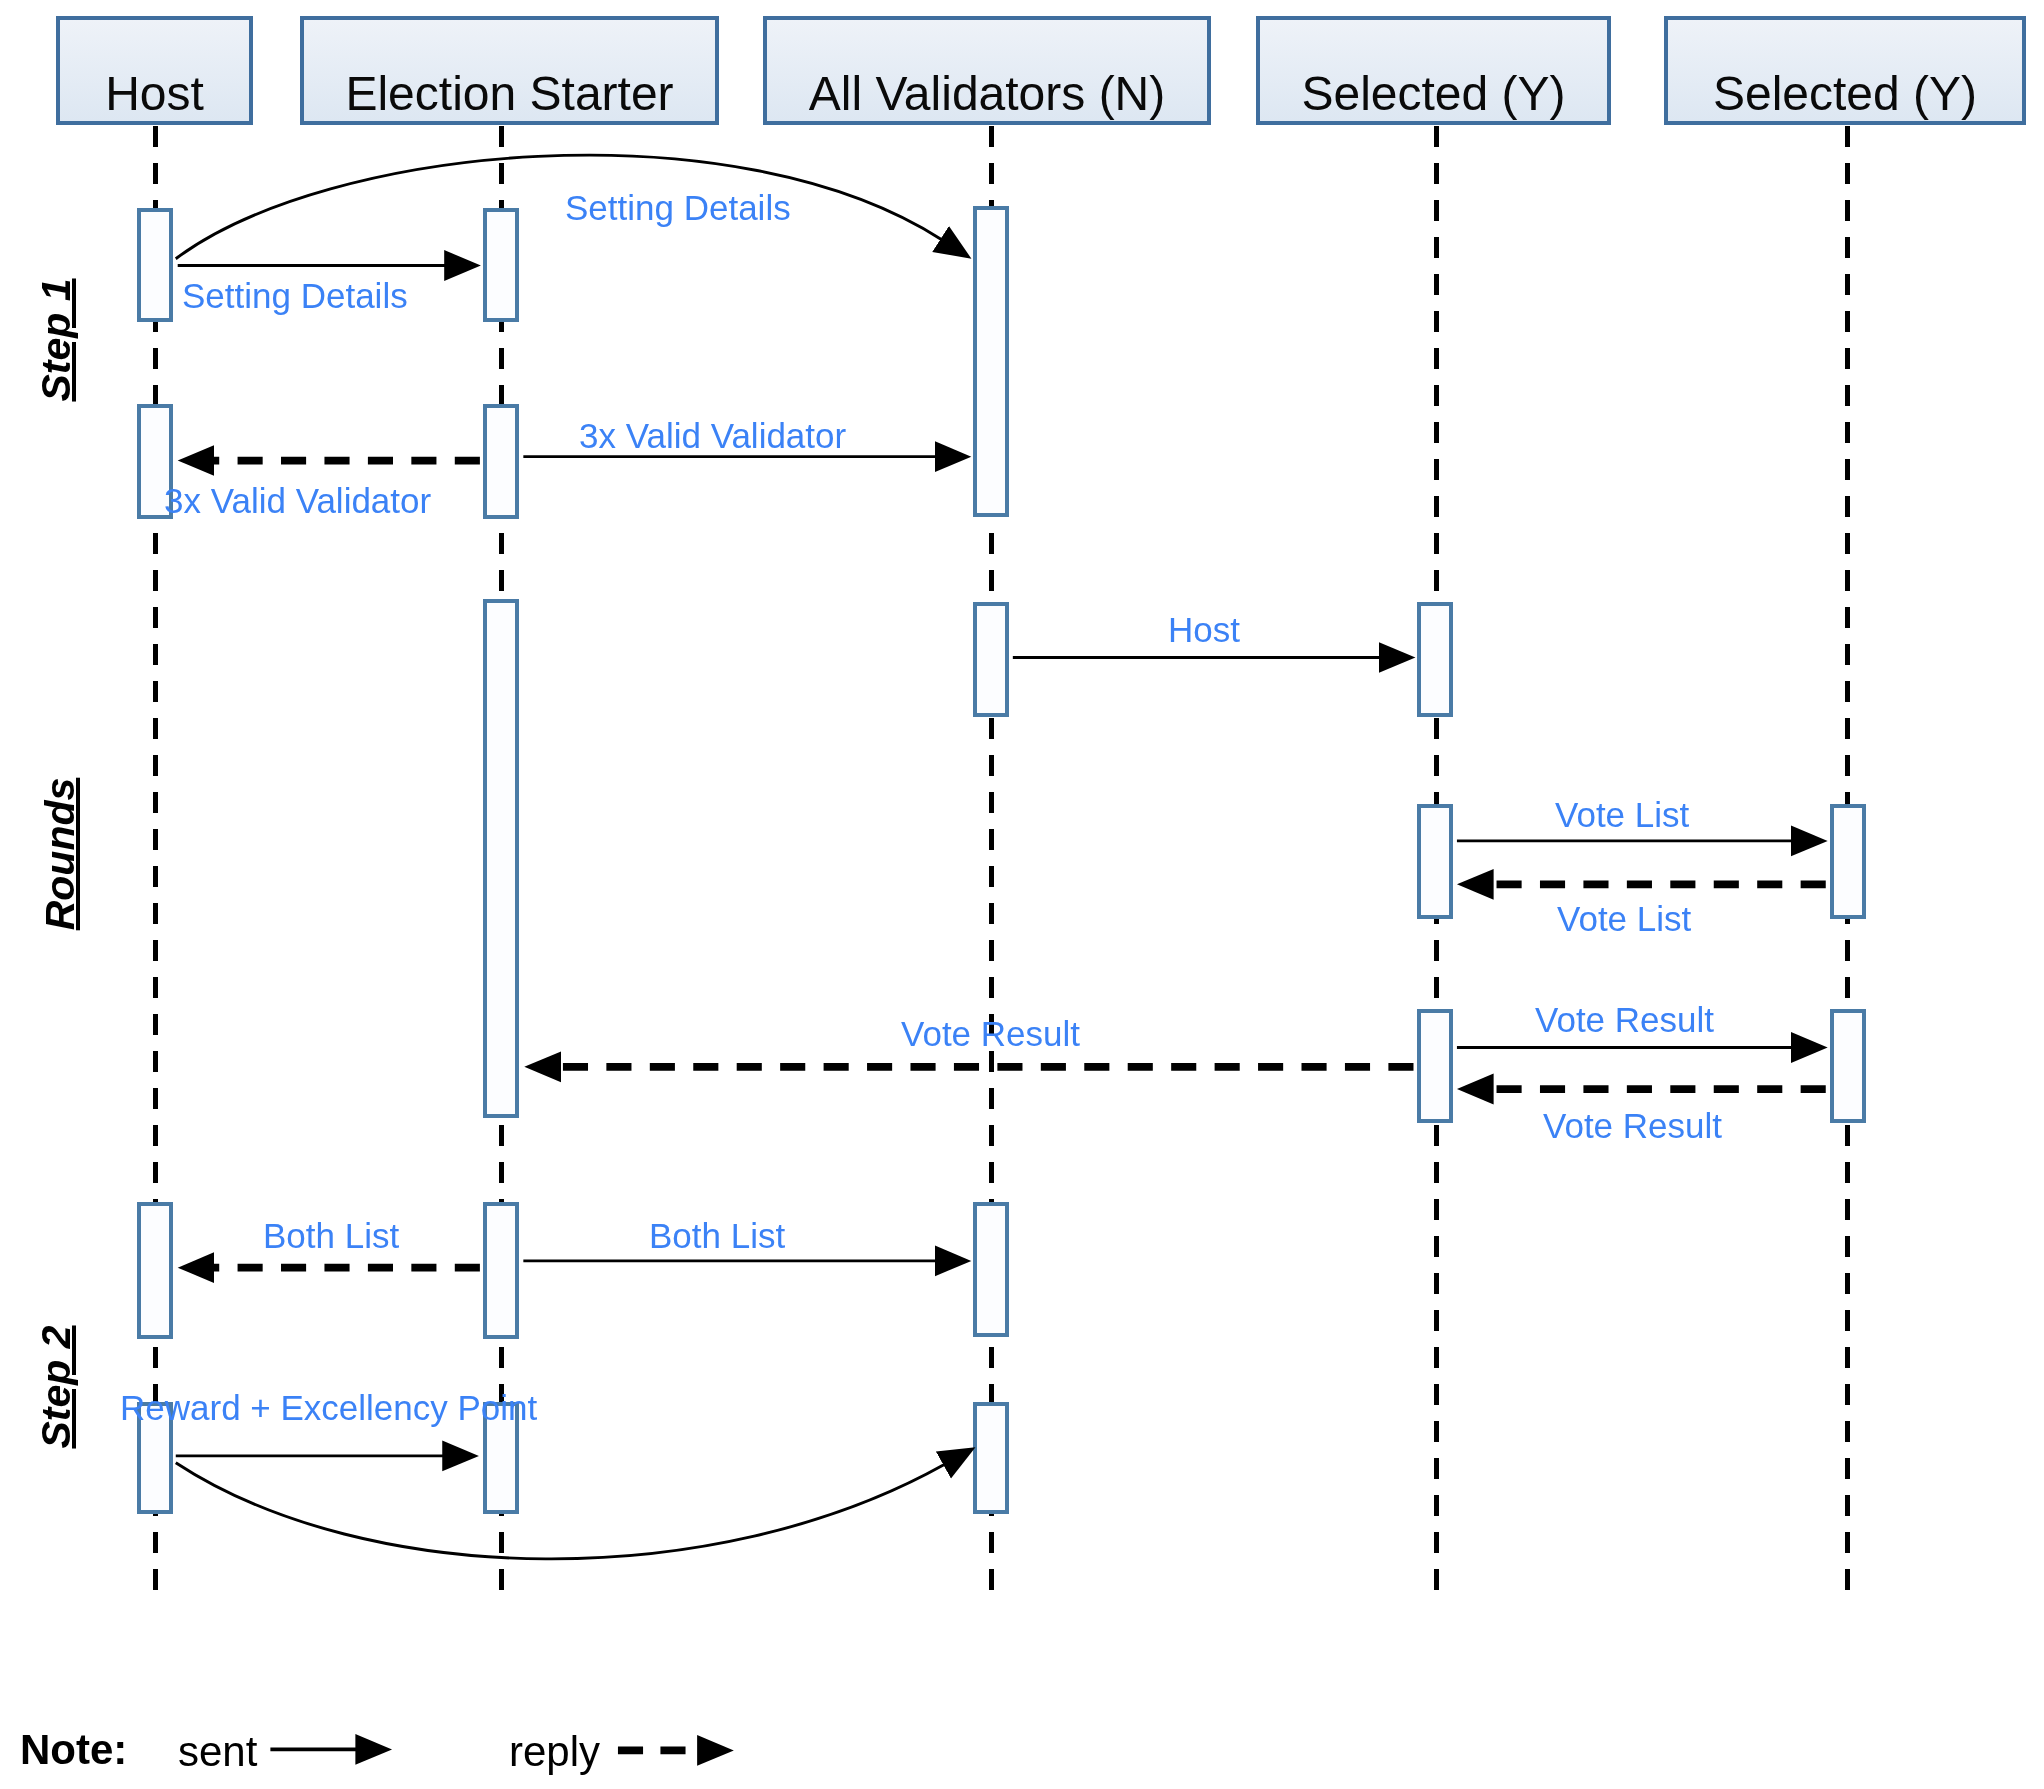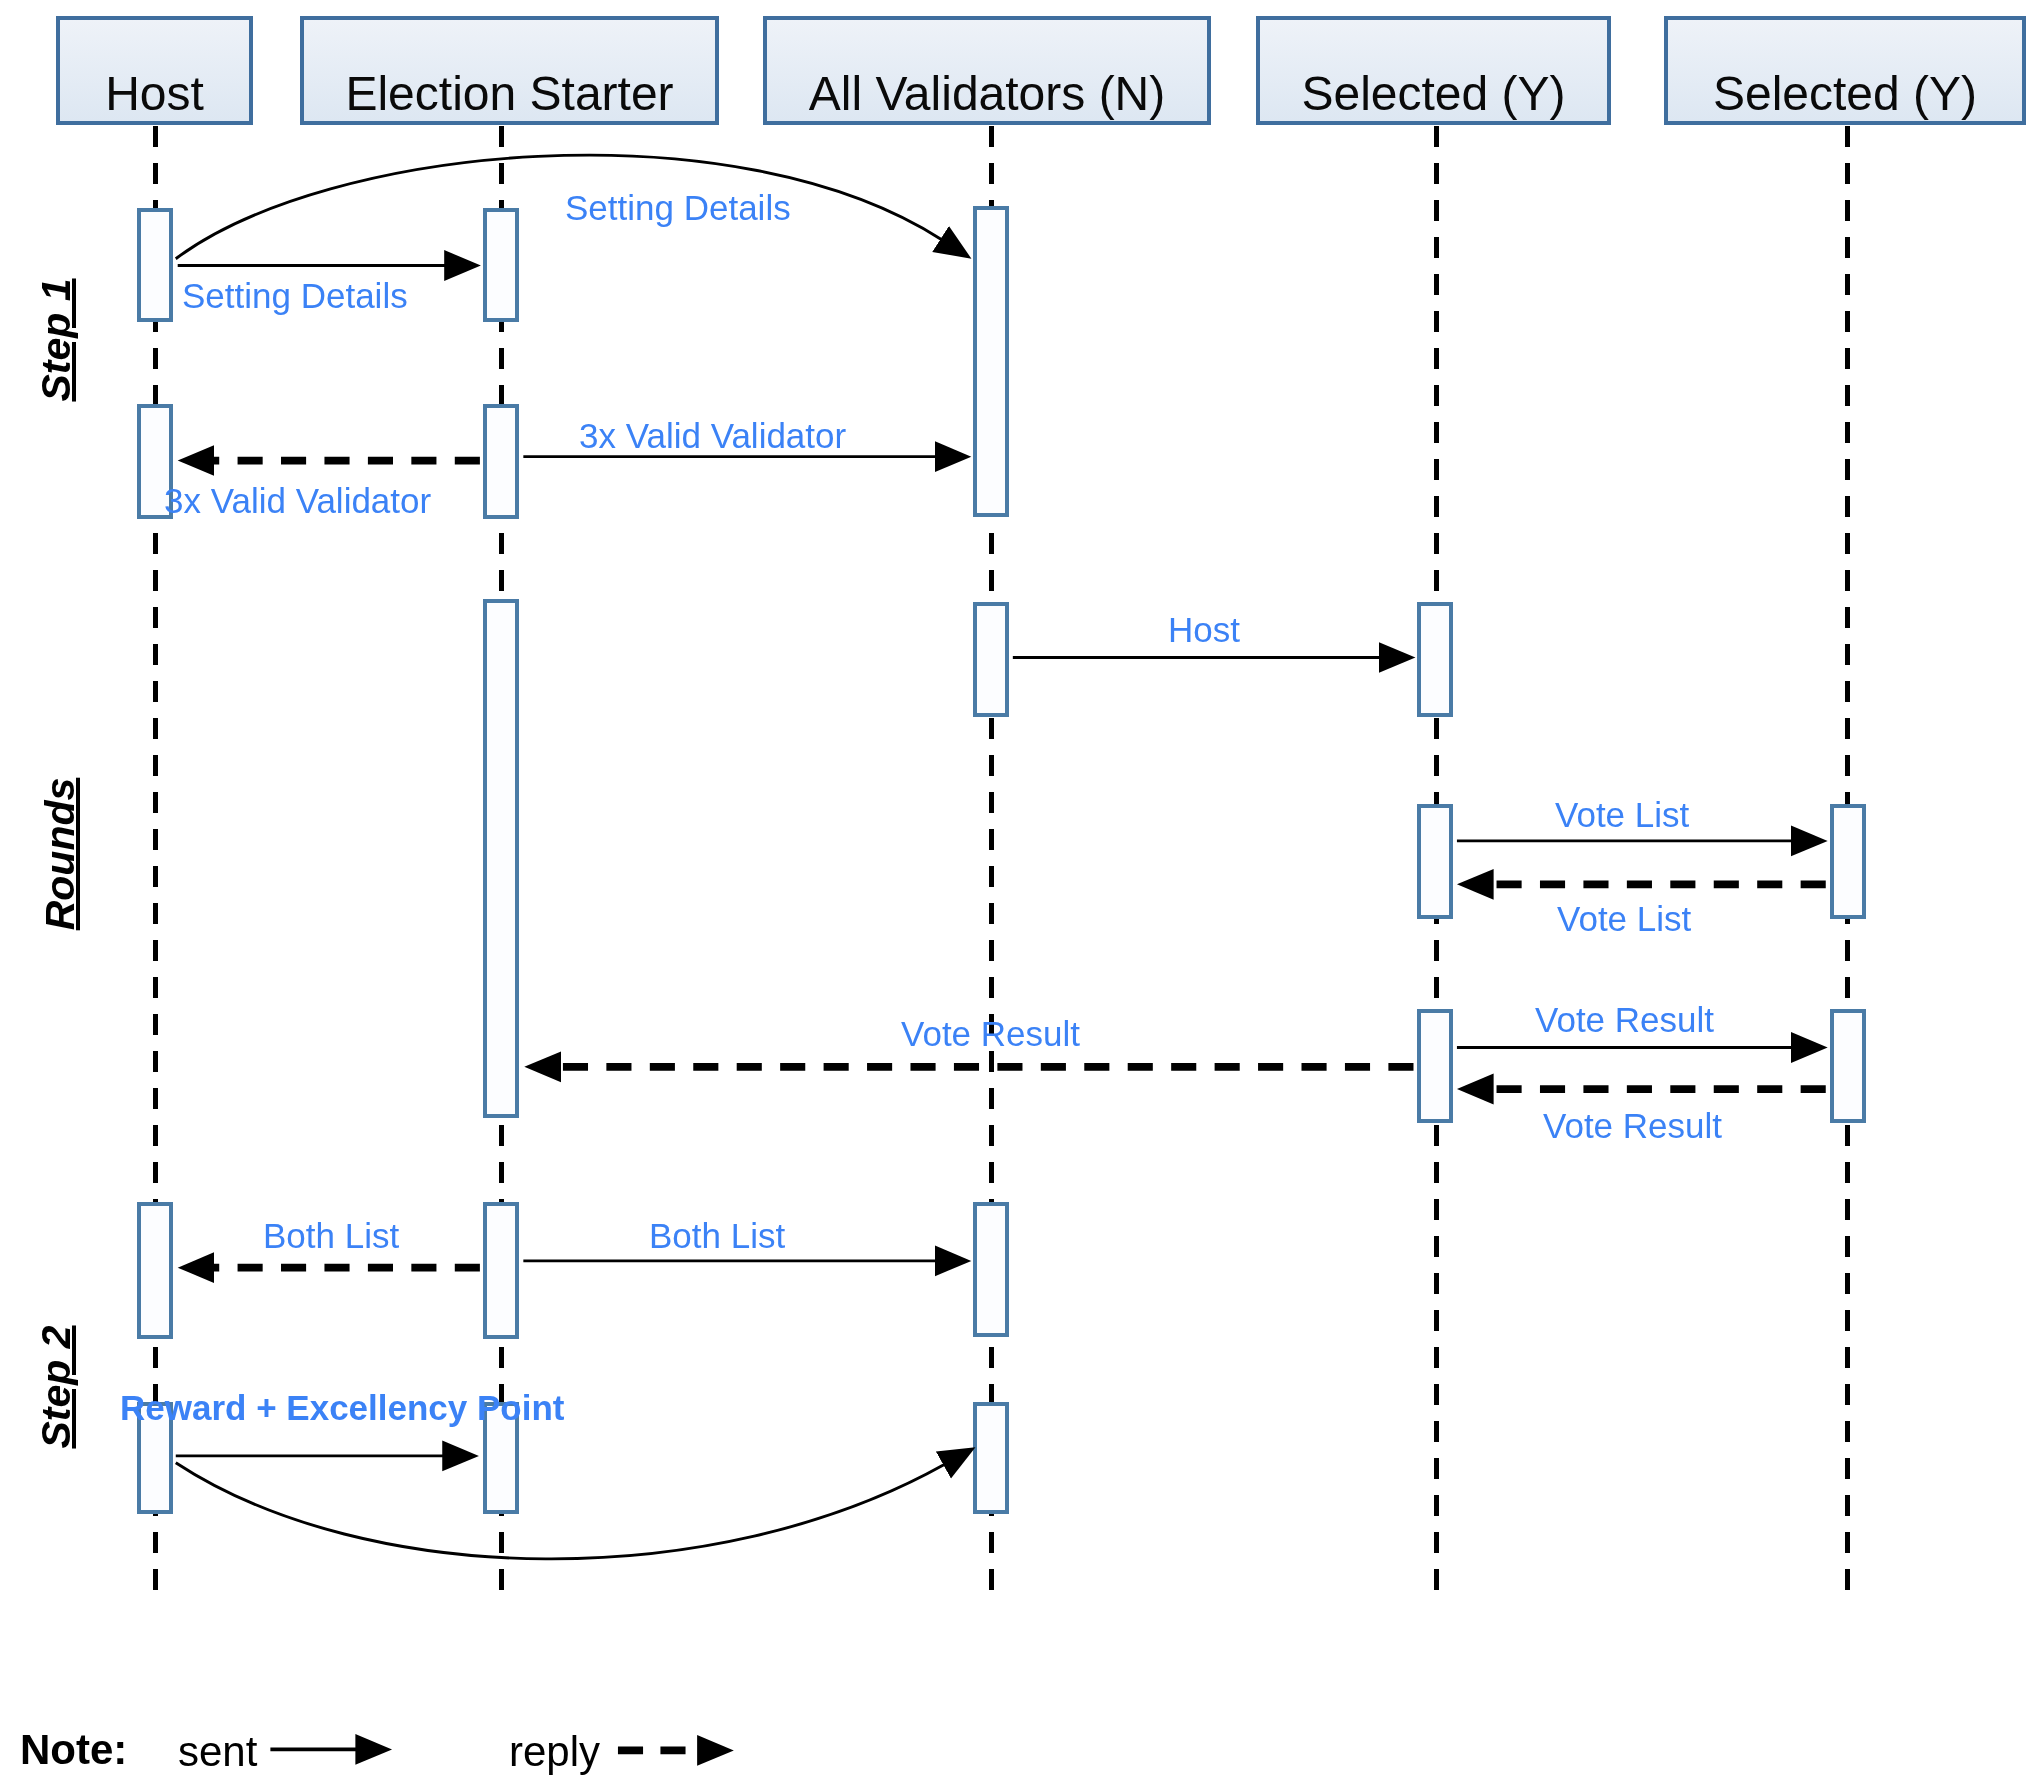--- a/index.html
+++ b/index.html
@@ -142,21 +142,21 @@
   <div class="msg" style="left:579px;top:416px;">3x Valid Validator</div>
   <div class="msg" style="left:164px;top:481px;">3x Valid Validator</div>
   <div class="msg" style="left:1168px;top:610px;">Host</div>
   <div class="msg" style="left:1555px;top:795px;">Vote List</div>
   <div class="msg" style="left:1557px;top:899px;">Vote List</div>
   <div class="msg" style="left:1535px;top:1000px;">Vote Result</div>
   <div class="msg" style="left:1543px;top:1106px;">Vote Result</div>
   <div class="msg" style="left:901px;top:1014px;">Vote Result</div>
   <div class="msg" style="left:263px;top:1216px;">Both List</div>
   <div class="msg" style="left:649px;top:1216px;">Both List</div>
-  <div class="msg" style="left:120px;top:1388px;font-weight:bold;">Reward + Excellency Point</div>
+  <div class="msg" style="left:120px;top:1388px;">Reward + Excellency Point</div>
 
   <div class="section-label" style="left:-60px;top:316px;">Step 1</div>
   <div class="section-label" style="left:-56px;top:830px;">Rounds</div>
   <div class="section-label" style="left:-60px;top:1363px;">Step 2</div>
 
   <div class="note-text bold" style="left:20px;top:1726px;">Note:</div>
   <div class="note-text" style="left:178px;top:1728px;">sent</div>
   <div class="note-text" style="left:509px;top:1728px;">reply</div>
 
 </div>

